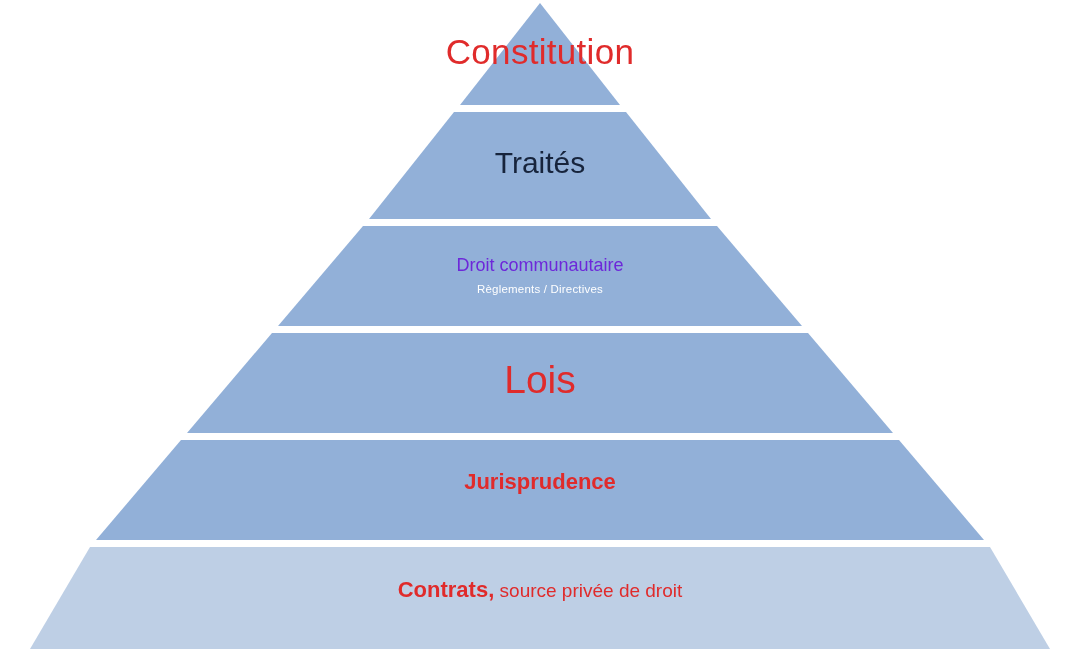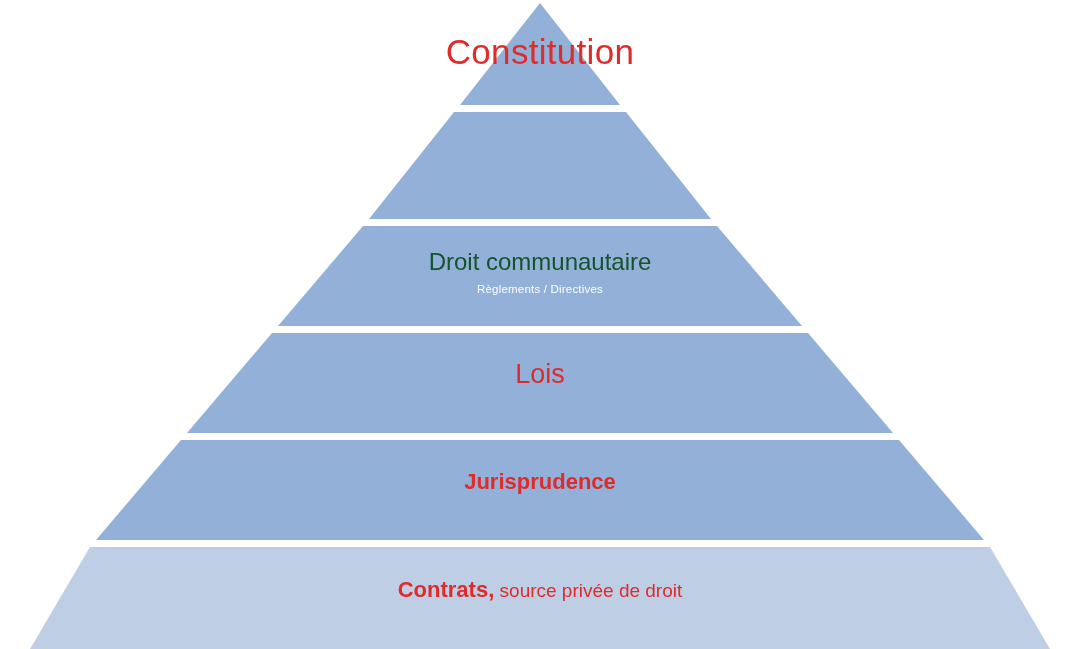--- a/index.html
+++ b/index.html
@@ -42,34 +42,34 @@
     font-size: 35px;
     color: #e02b2b;
     letter-spacing: 0.3px;
   }
   .lbl-traites {
     top: 147px;
     font-size: 30px;
     color: #17243c;
   }
   .lbl-droit {
-    top: 249px;
-    font-size: 24px;
-    color: #14532d;
+    top: 256px;
+    font-size: 18px;
+    color: #6d28d9;
   }
   .lbl-droit-sub {
     top: 283px;
     font-size: 11.5px;
     font-weight: normal;
     color: #ffffff;
     letter-spacing: 0.2px;
   }
   .lbl-lois {
     top: 360px;
-    font-size: 27px;
+    font-size: 39px;
     color: #e02b2b;
   }
   .lbl-jurisprudence {
     top: 470px;
     font-size: 22px;
     color: #e02b2b;
     font-weight: bold;
   }
   .lbl-contrats {
     top: 578px;
@@ -100,20 +100,21 @@
 
     <polygon points="272,333 808,333 893,433 187,433" fill="#92b0d8"></polygon>
 
     <polygon points="181,440 899,440 984,540 96,540" fill="#92b0d8"></polygon>
 
     <polygon points="90,547 990,547 1050,649 30,649" fill="#becfe5"></polygon>
   </svg>
 
   <div class="tier-label lbl-constitution">Constitution</div>
 
+  <div class="tier-label lbl-traites">Traités</div>
 
   <div class="tier-label lbl-droit">Droit communautaire</div>
 
   <div class="tier-label lbl-droit-sub">Règlements / Directives</div>
 
   <div class="tier-label lbl-lois">Lois</div>
 
   <div class="tier-label lbl-jurisprudence">Jurisprudence</div>
 
   <div class="tier-label lbl-contrats"><span class="strong">Contrats,</span><span class="light"> source privée de droit</span></div>

